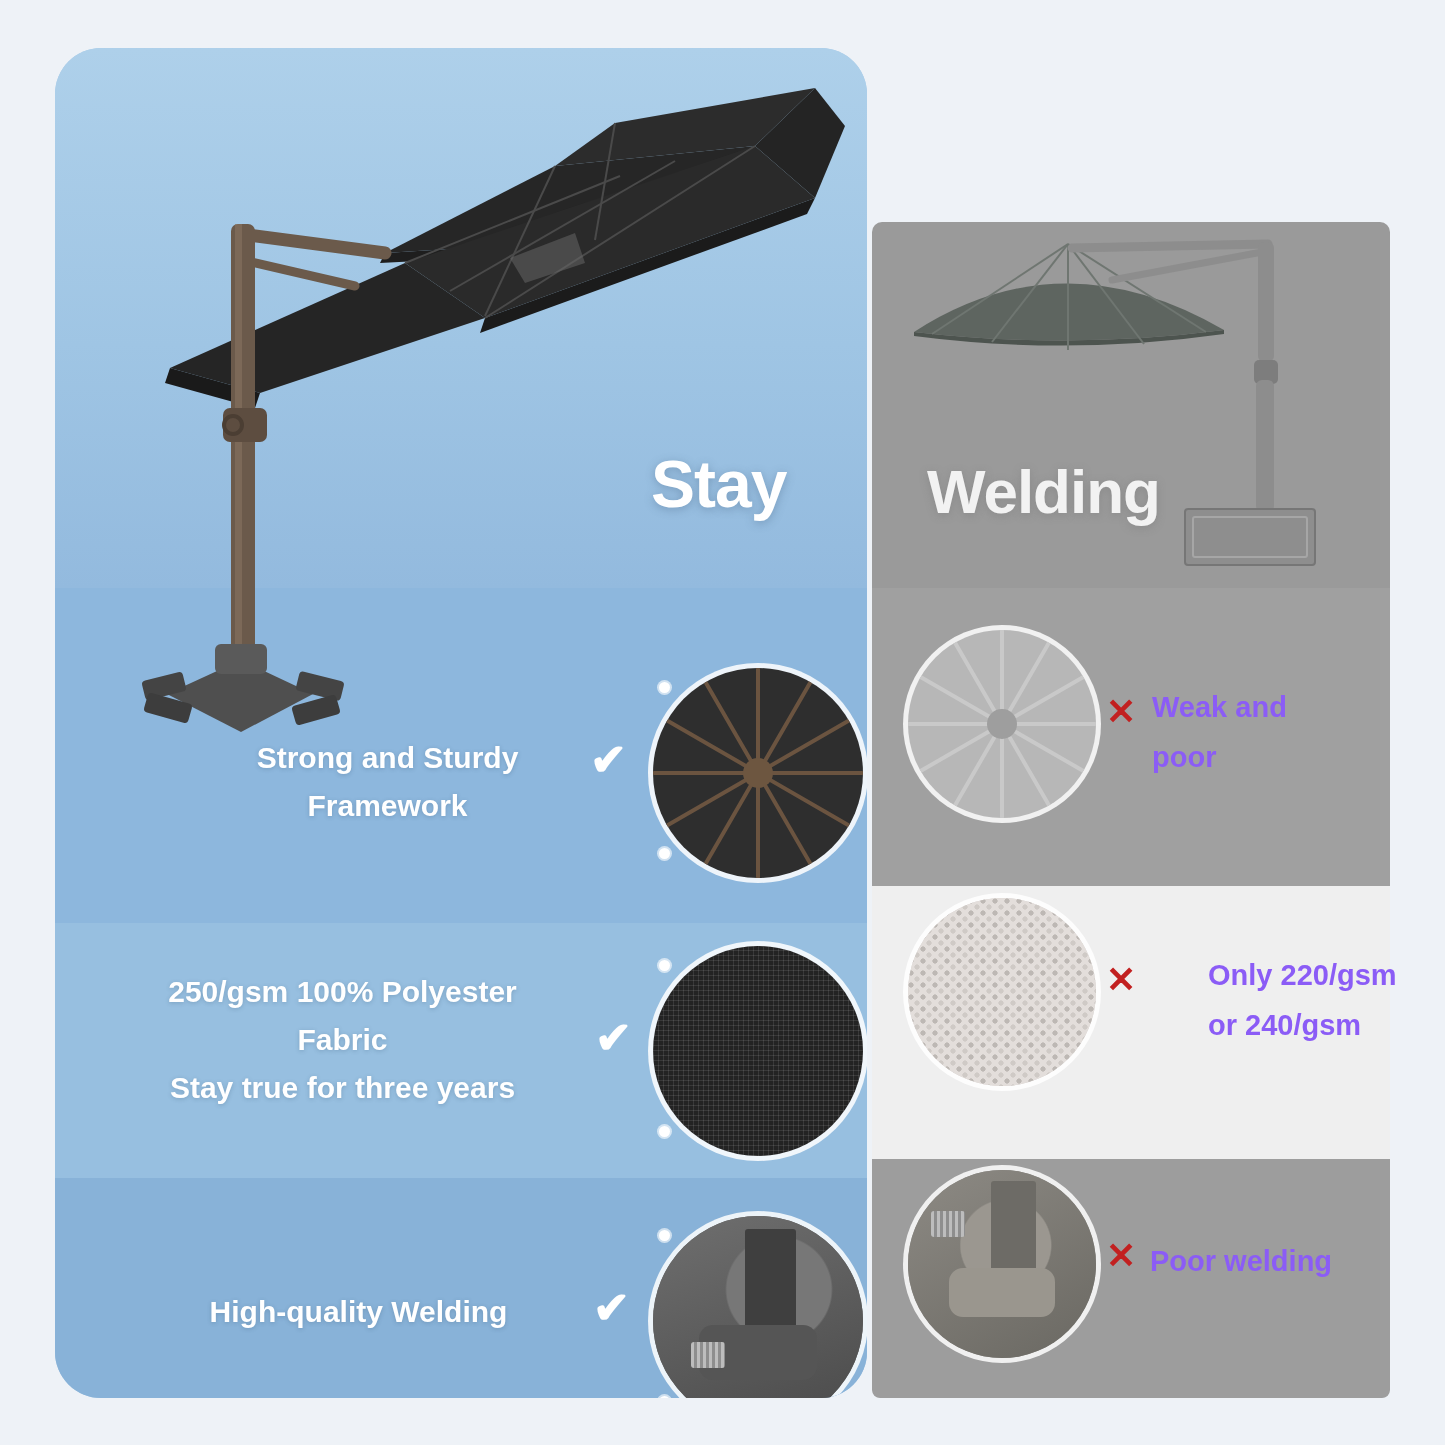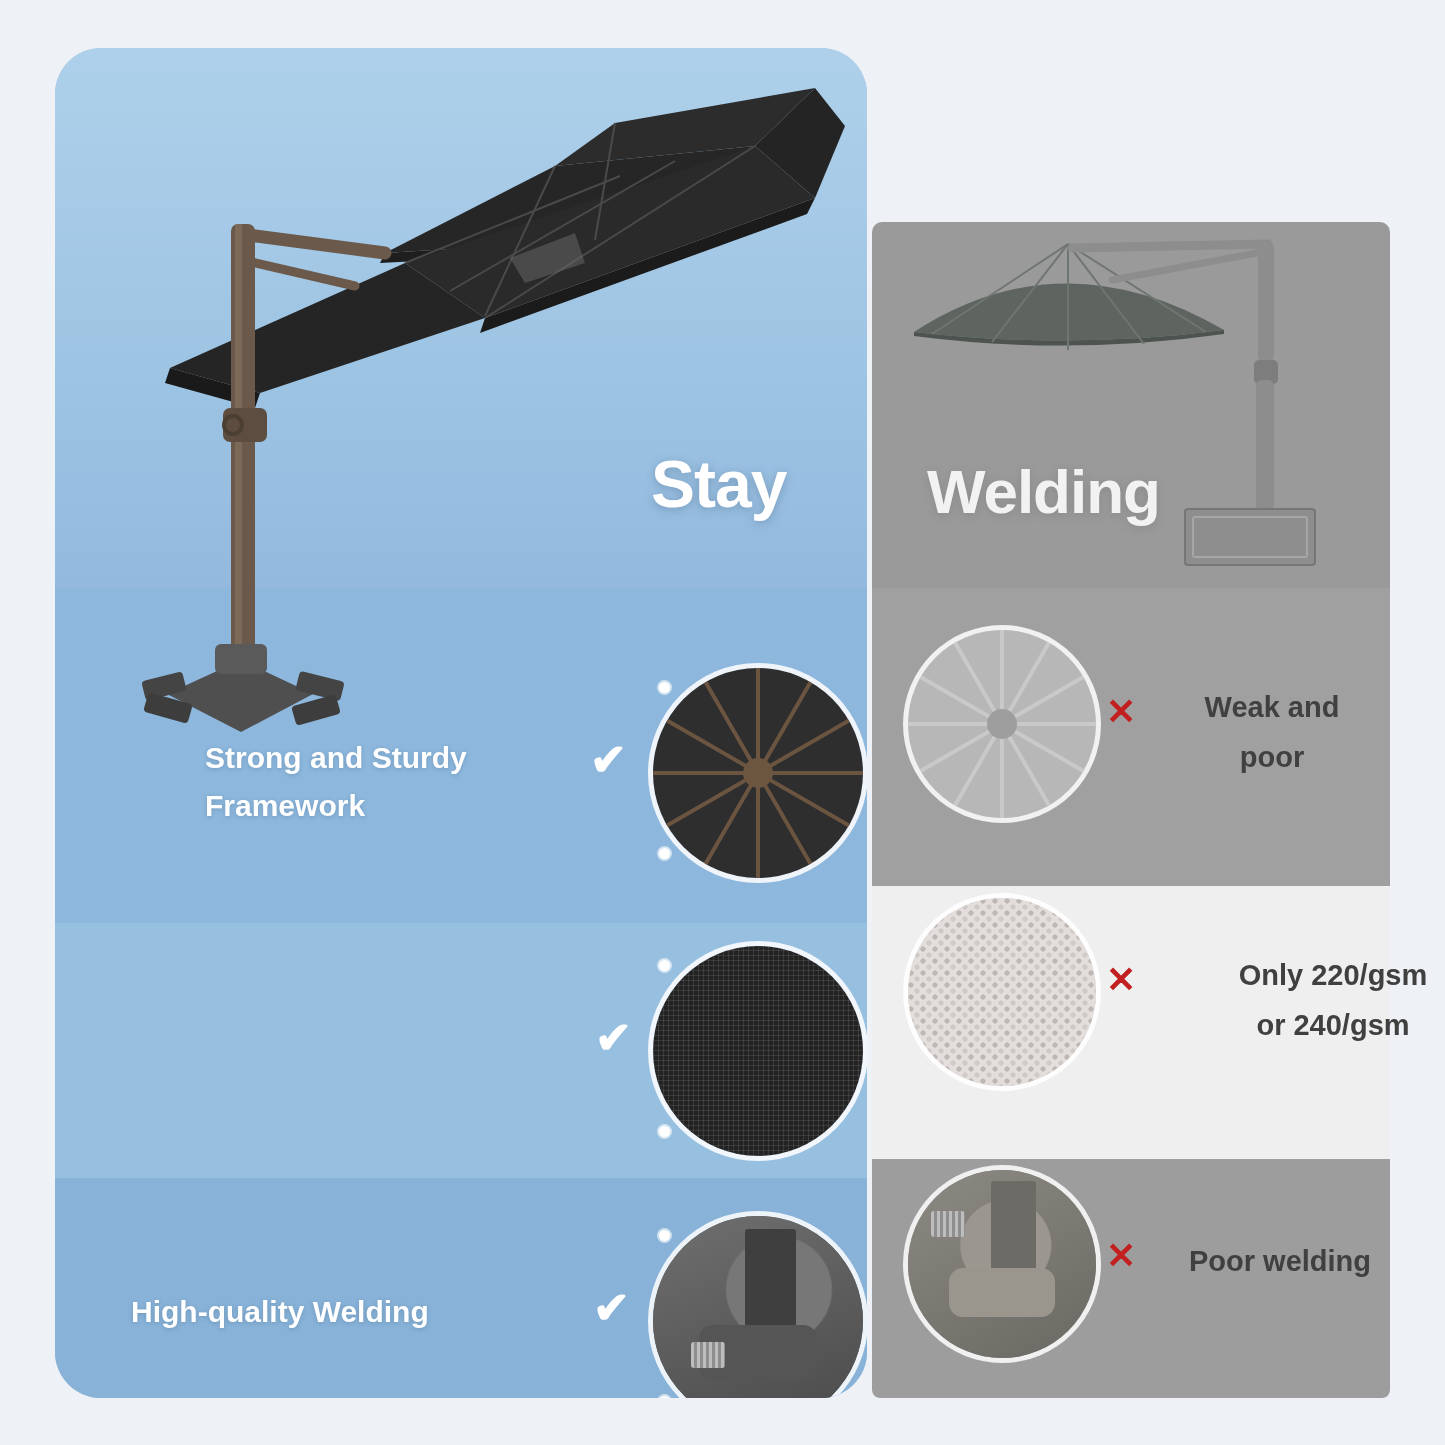--- a/index.html
+++ b/index.html
@@ -43,21 +43,21 @@
     overflow:hidden;border-radius:6px;
   }
   .oth-hero{position:absolute;left:0;top:0;width:100%;height:366px;background:#9a9a9a;border-top-left-radius:10px;border-top-right-radius:10px;}
   .oth-b1{position:absolute;left:0;top:366px;width:100%;height:298px;background:#a0a0a0;}
   .oth-b2{position:absolute;left:0;top:664px;width:100%;height:273px;background:#efefef;}
   .oth-b3{position:absolute;left:0;top:937px;width:100%;height:239px;background:#9d9d9d;border-bottom-left-radius:8px;border-bottom-right-radius:8px;}
 
   
   .feat-text{
     position:absolute;color:#ffffff;font-weight:bold;
-    font-size:30px;line-height:48px;text-align:left;
+    font-size:30px;line-height:48px;text-align:center;
     text-shadow:0 1px 4px rgba(40,70,100,.25);
   }
   .feat-text.r1{left:150px;top:686px;width:365px;}
   .feat-text.r2{left:60px;top:920px;width:455px;}
   .feat-text.r3{left:76px;top:1240px;width:455px;}
 
   .check{
     position:absolute;color:#ffffff;font-size:44px;font-weight:bold;line-height:1;
   }
   .check.c1{left:535px;top:690px;}
@@ -65,22 +65,22 @@
   .check.c3{left:538px;top:1238px;}
 
   .cross{
     position:absolute;color:#c22020;font-size:36px;font-weight:bold;line-height:1;
   }
   .cross.x1{left:1106px;top:694px;}
   .cross.x2{left:1106px;top:962px;}
   .cross.x3{left:1106px;top:1238px;}
 
   .oth-text{
-    position:absolute;color:#404040;font-weight:bold;
-    font-size:29px;line-height:50px;text-align:center;
+    position:absolute;color:#8b5cf6;font-weight:bold;
+    font-size:29px;line-height:50px;text-align:left;
   }
   .oth-text.o1{left:1152px;top:682px;width:240px;}
   .oth-text.o2{left:1208px;top:950px;width:250px;}
   .oth-text.o3{left:1150px;top:1236px;width:260px;}
 
   
   .circ{
     position:absolute;border-radius:50%;overflow:hidden;
     box-shadow:0 0 0 5px rgba(255,255,255,.85);
   }
@@ -187,20 +187,21 @@
         <rect x="238" y="652" width="46" height="20" rx="4" fill="#3d3d3d" transform="rotate(-16 261 662)"></rect>
         <rect x="160" y="596" width="52" height="30" rx="6" fill="#5a5a5a"></rect>
       </svg>
     </div>
 
     <div class="ours-title">Stay</div>
 
     <div class="feat-text r1">Strong and Sturdy<br>Framework</div>
     <div class="check c1">✔</div>
 
+    <div class="feat-text r2">250/gsm 100% Polyester<br>Fabric<br>Stay true for three years</div>
     <div class="check c2">✔</div>
 
     <div class="feat-text r3">High-quality Welding</div>
     <div class="check c3">✔</div>
 
     <div class="circ c-frame">
       <div class="ribs">
         <div class="rib" style="transform:rotate(0deg)"></div>
         <div class="rib" style="transform:rotate(30deg)"></div>
         <div class="rib" style="transform:rotate(60deg)"></div>

